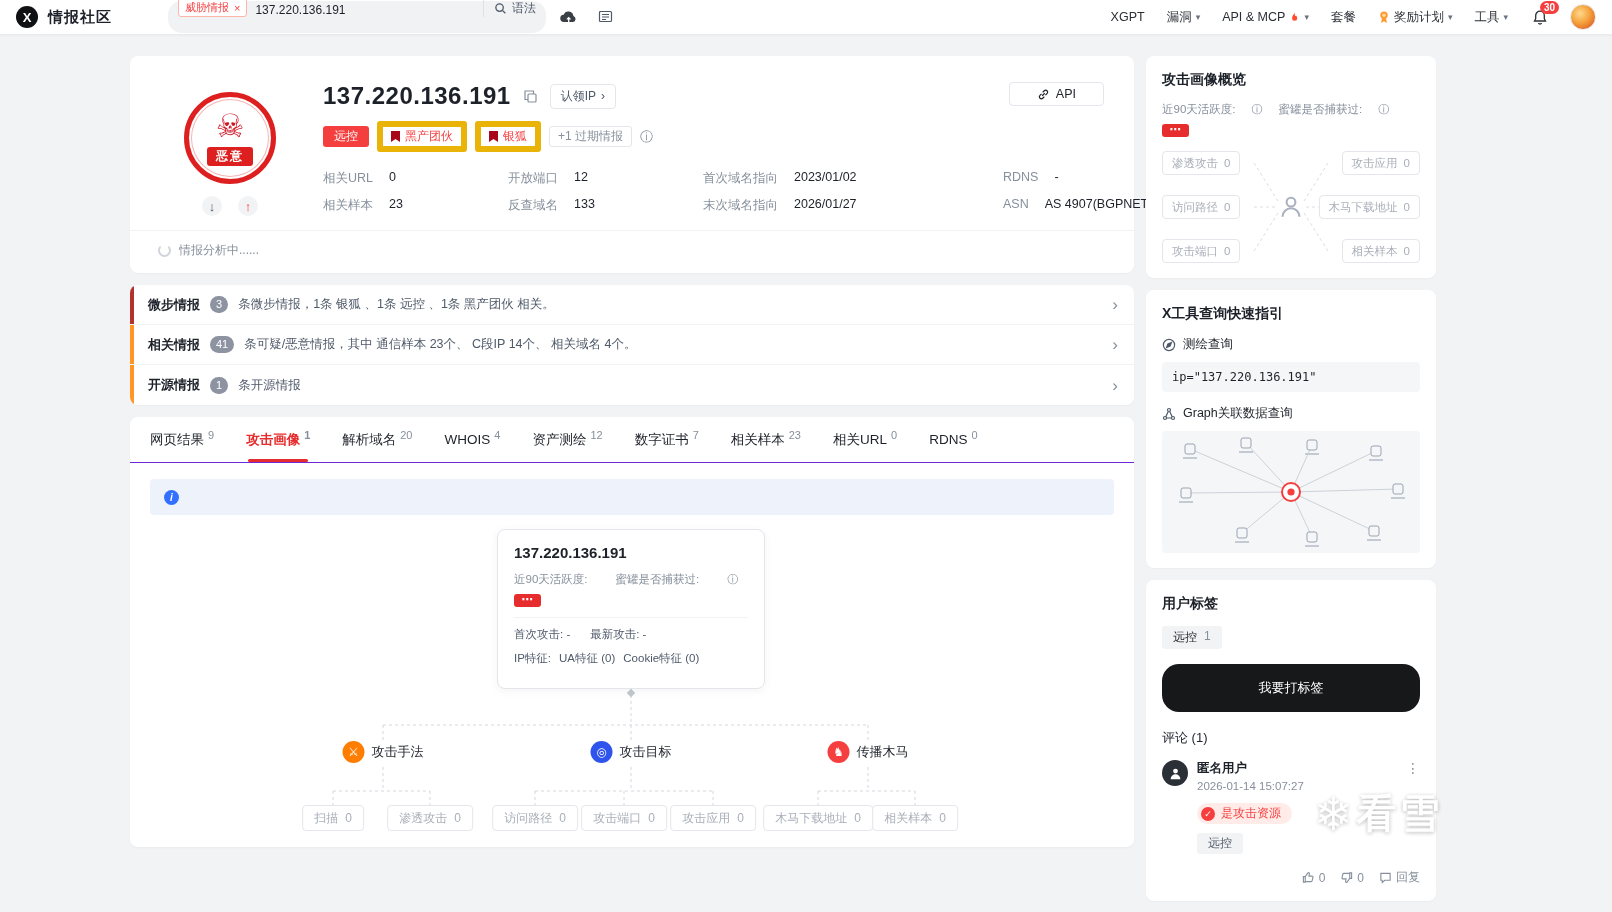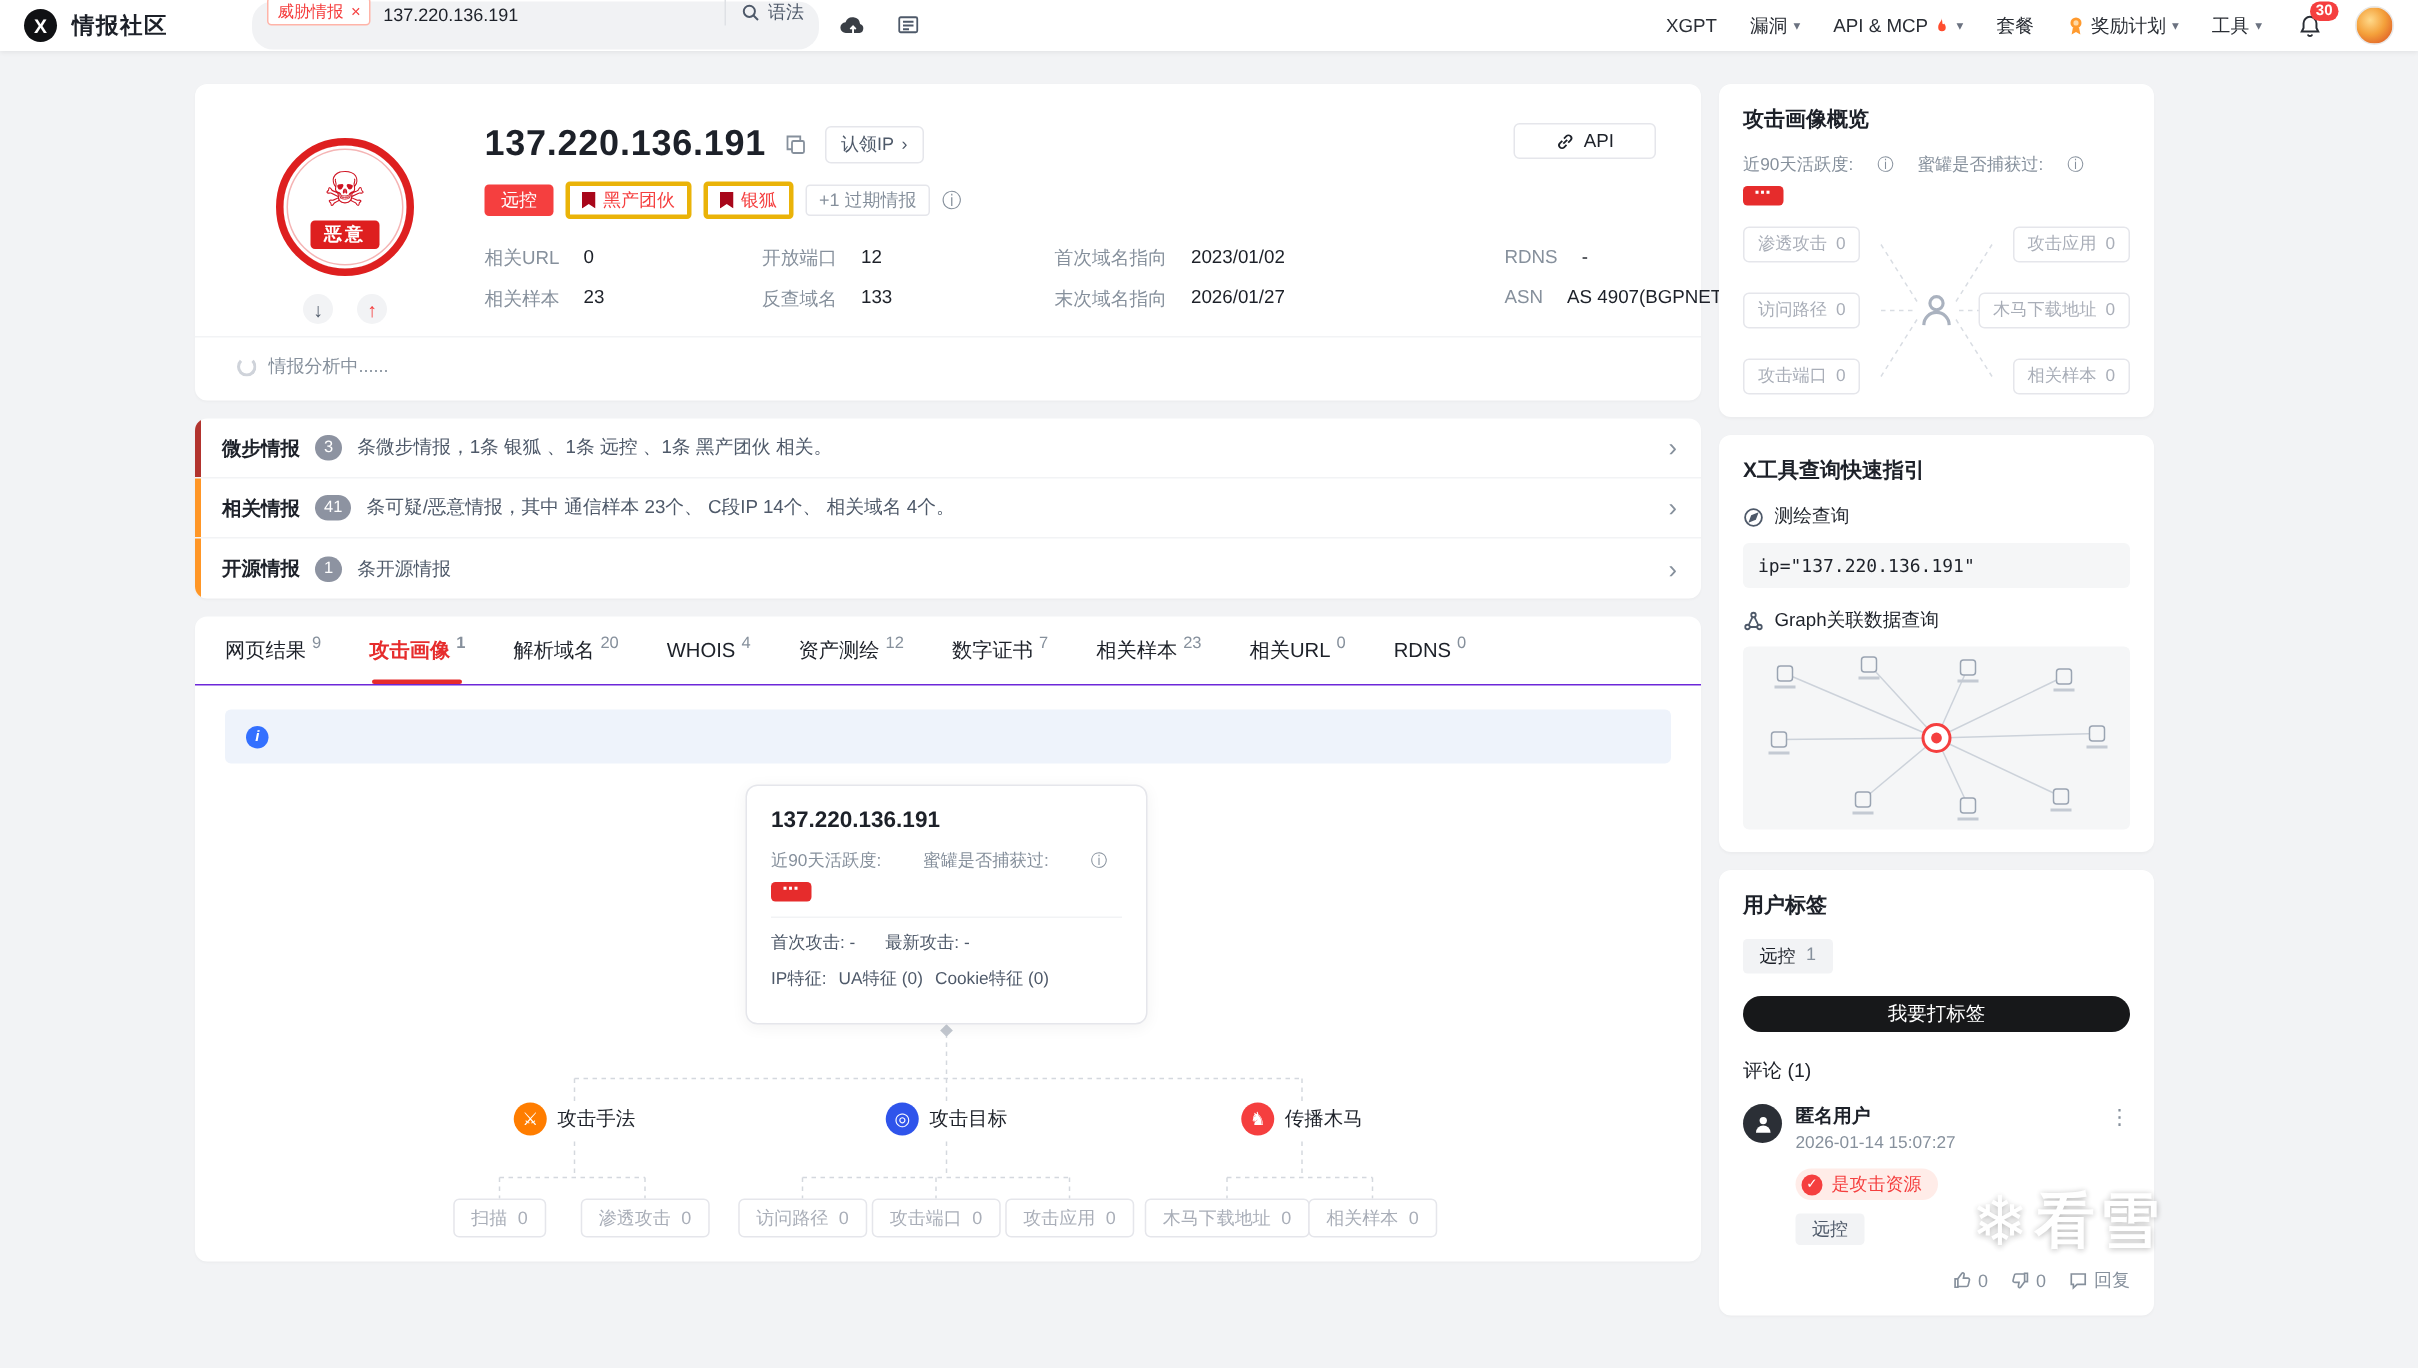--- a/index.html
+++ b/index.html
@@ -40,21 +40,21 @@
 .vote{width:20px;height:20px;border-radius:50%;background:#f2f3f5;display:flex;align-items:center;justify-content:center;font-size:13px;color:#4e5969;cursor:pointer;}
 .vote.up{color:#f53f3f;}
 .ip-main{margin-left:165px;}
 .title-row{display:flex;align-items:center;gap:12px;}
 .ip-title{font-size:24px;font-weight:bold;letter-spacing:.5px;}
 .copy-btn{cursor:pointer;color:#86909c;}
 .claim-btn{border:1px solid #e5e6eb;border-radius:4px;font-size:12px;color:#4e5969;padding:3px 10px;display:flex;align-items:center;gap:5px;cursor:pointer;background:#fff;}
 .date-row{margin-top:9px;color:#4e5969;display:flex;align-items:center;gap:6px;font-size:12.5px;}
 .tag-row{margin-top:11px;display:flex;align-items:center;gap:8px;}
 .tag-solid{background:#f53f3f;color:#fff;border-radius:3px;padding:2px 11px;font-size:12px;cursor:pointer;}
-.tag-outline{border:3px solid #eab308;color:#f53f3f;border-radius:3px;padding:1px 8px;font-size:12px;display:flex;align-items:center;gap:5px;background:#fff;cursor:pointer;}
+.tag-outline{border:6px solid #eab308;color:#f53f3f;border-radius:3px;padding:1px 8px;font-size:12px;display:flex;align-items:center;gap:5px;background:#fff;cursor:pointer;}
 .tag-gray{border:1px solid #e5e6eb;color:#86909c;border-radius:3px;padding:1px 8px;font-size:12px;cursor:pointer;background:#fff;}
 .info-i{color:#86909c;font-size:13px;cursor:pointer;}
 .stats{margin-top:18px;display:grid;grid-template-columns:185px 195px 300px auto;row-gap:10px;font-size:12.5px;}
 .stat{display:flex;gap:16px;white-space:nowrap;}
 .stat .lbl{color:#86909c;}
 .stat .val{color:#1d2129;}
 .api-btn{position:absolute;right:30px;top:26px;border:1px solid #e5e6eb;border-radius:4px;padding:4px 27px;display:flex;gap:6px;align-items:center;color:#1d2129;font-size:12.5px;cursor:pointer;background:#fff;}
 .analyzing{margin-top:16px;margin-left:-28px;margin-right:-28px;border-top:1px solid #f2f3f5;padding:11px 28px 2px;display:flex;align-items:center;gap:8px;color:#86909c;}
 .spinner{width:13px;height:13px;border-radius:50%;border:2px solid #cfd3da;border-top-color:transparent;animation:spin 1.1s linear infinite;}
 @keyframes spin{to{transform:rotate(360deg);}}
@@ -98,21 +98,21 @@
 .side-title{font-size:14px;font-weight:bold;}
 .ov-labels{margin-top:13px;display:flex;gap:16px;align-items:center;color:#86909c;font-size:11.5px;flex-wrap:wrap;}
 .mini-map{position:relative;margin-top:14px;height:112px;}
 .mini-btn{position:absolute;border:1px solid #e5e6eb;border-radius:4px;height:24px;line-height:22px;padding:0 9px;color:#a9aeb8;font-size:11.5px;background:#fff;white-space:nowrap;display:flex;gap:6px;align-items:center;}
 .mini-person{position:absolute;left:50%;top:50%;transform:translate(-50%,-50%);color:#aab2bf;}
 .tool-sec{margin-top:13px;display:flex;align-items:center;gap:7px;font-size:12.5px;color:#1d2129;}
 .query-box{margin-top:9px;background:#f5f6f7;border-radius:4px;padding:8px 10px;font-family:"DejaVu Sans Mono","Liberation Mono",monospace;font-size:12px;color:#1d2129;cursor:pointer;}
 .graph-preview{margin-top:9px;background:#f5f6f7;border-radius:4px;height:122px;position:relative;overflow:hidden;cursor:pointer;}
 .tagpill{display:inline-flex;gap:7px;background:#f2f3f5;border-radius:3px;padding:3px 11px;font-size:12px;color:#1d2129;margin-top:13px;cursor:pointer;}
 .tag-cnt{color:#86909c;}
-.label-btn{margin-top:15px;width:100%;height:24px;background:#17181a;color:#fff;border-radius:17px;font-size:13px;display:flex;align-items:center;justify-content:center;cursor:pointer;}
+.label-btn{margin-top:15px;width:100%;height:48px;background:#17181a;color:#fff;border-radius:17px;font-size:13px;display:flex;align-items:center;justify-content:center;cursor:pointer;}
 .comments-title{margin-top:17px;font-size:13px;color:#1d2129;}
 .comment{margin-top:13px;position:relative;}
 .c-head{display:flex;gap:9px;align-items:flex-start;}
 .c-avatar{width:26px;height:26px;border-radius:50%;background:#2b2f36;color:#fff;display:flex;align-items:center;justify-content:center;flex:none;}
 .c-name{font-weight:bold;font-size:12.5px;}
 .c-time{color:#86909c;font-size:11.5px;margin-top:3px;}
 .c-more{position:absolute;right:0;top:0;color:#86909c;font-size:14px;cursor:pointer;}
 .c-badge{margin:11px 0 0 35px;display:inline-flex;align-items:center;gap:6px;background:#ffece8;color:#f53f3f;border-radius:11px;padding:2px 11px 2px 4px;font-size:12px;cursor:default;}
 .c-badge-icon{width:14px;height:14px;border-radius:50%;background:#f53f3f;color:#fff;font-size:9px;display:flex;align-items:center;justify-content:center;}
 .c-tag{margin:9px 0 0 35px;display:inline-block;background:#f2f3f5;border-radius:3px;padding:2px 11px;font-size:12px;color:#4e5969;cursor:pointer;}

